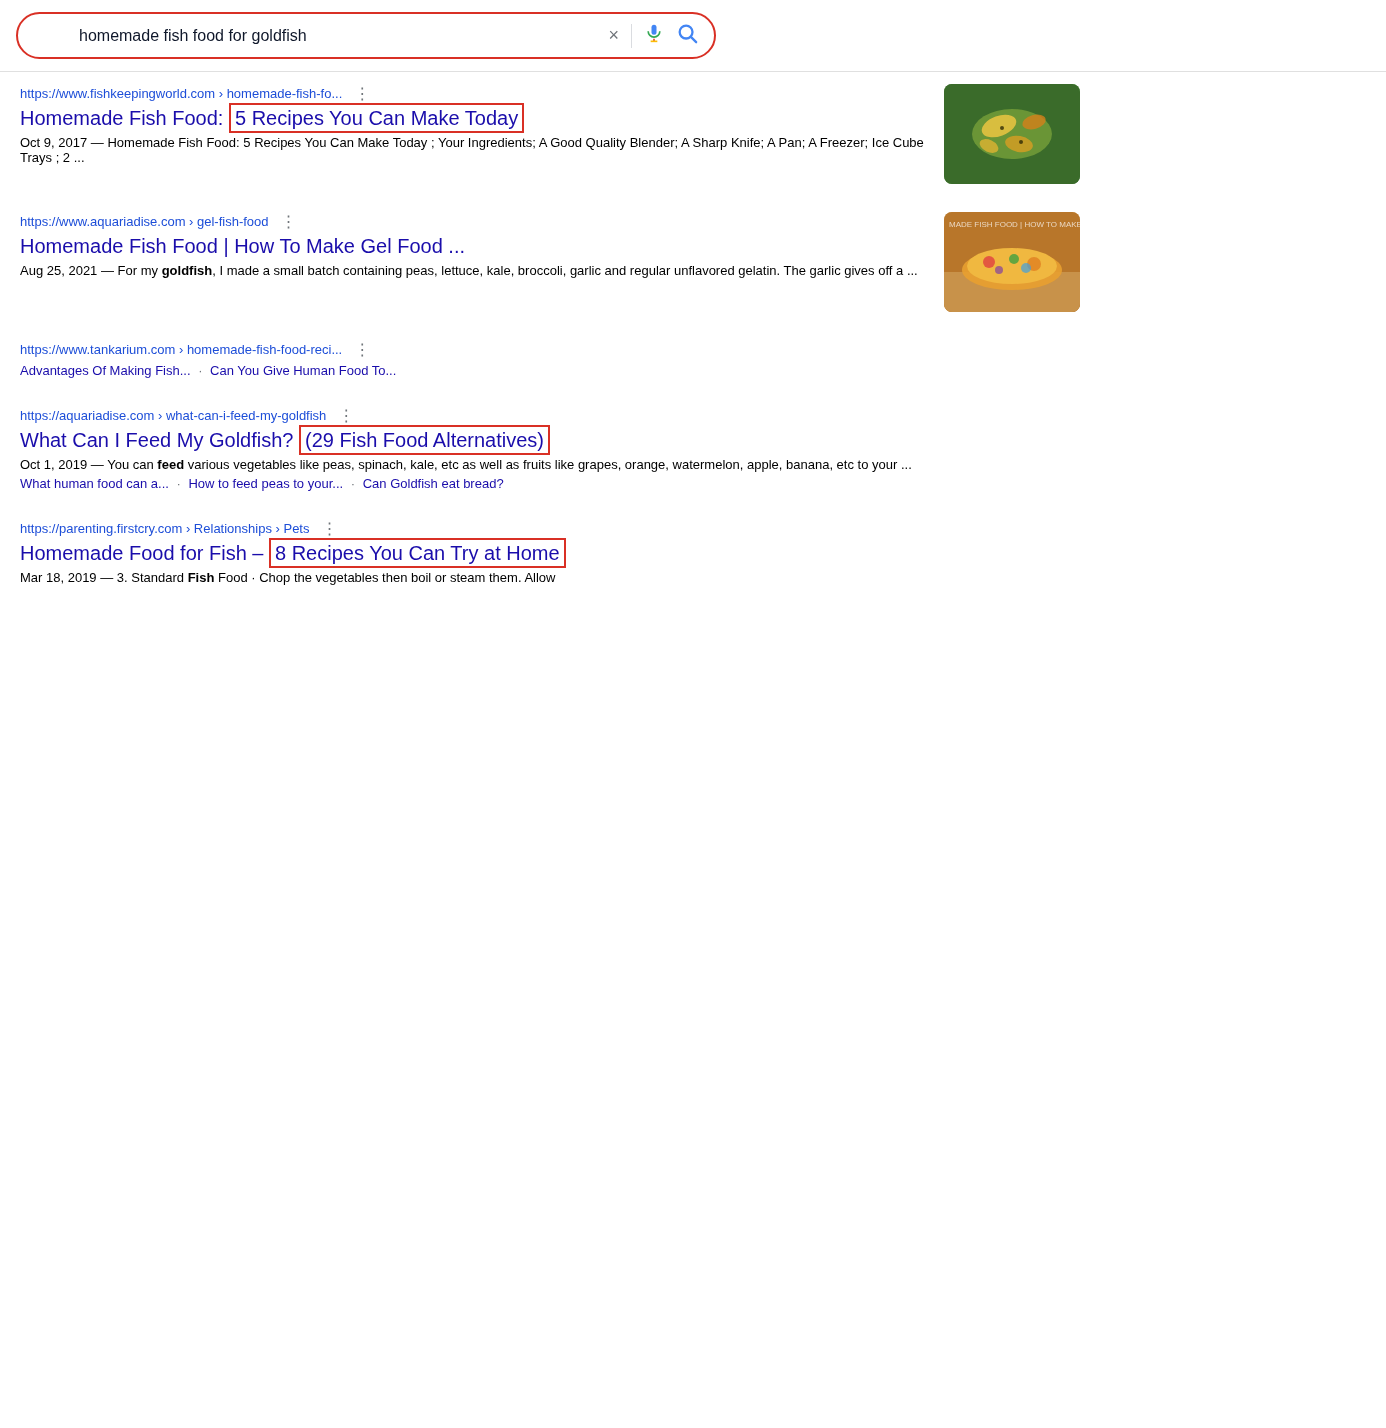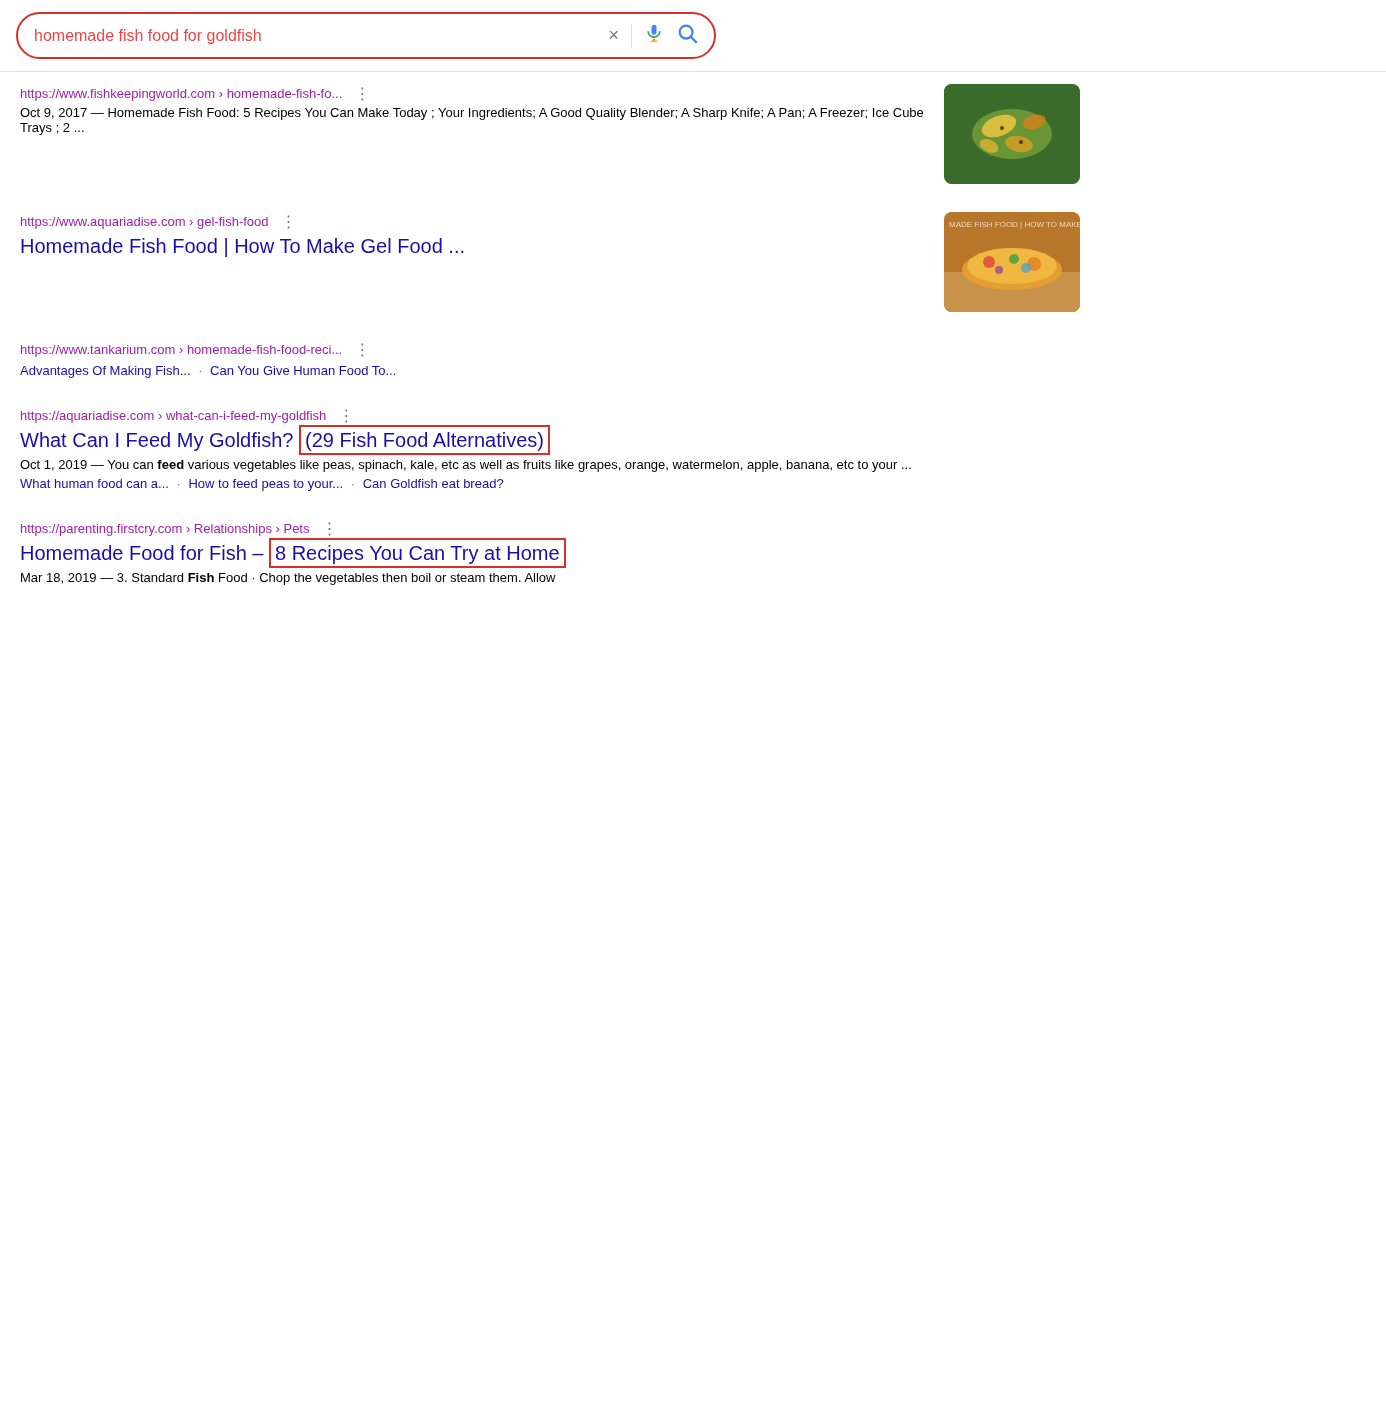--- a/index.html
+++ b/index.html
@@ -23,21 +23,22 @@
       border-radius: 24px;
       padding: 8px 16px;
       max-width: 700px;
       background: #fff;
     }
     .search-input {
       flex: 1;
       border: none;
       outline: none;
       font-size: 16px;
-      color: #ef4444;
+      color: #0f172a;
+      margin-left: 45px;
     }
     .search-icons {
       display: flex;
       align-items: center;
       gap: 12px;
     }
     .icon-x {
       color: #70757a;
       font-size: 18px;
       cursor: pointer;
@@ -74,21 +75,21 @@
       flex: 1;
     }
     .result-url-row {
       display: flex;
       align-items: center;
       gap: 8px;
       margin-bottom: 2px;
     }
     .result-url {
       font-size: 13px;
-      color: #a21caf;
+      color: #1d4ed8;
     }
     .result-menu-icon {
       color: #70757a;
       font-size: 16px;
       cursor: pointer;
       margin-left: 4px;
     }
     .result-title {
       font-size: 20px;
       color: #1a0dab;
@@ -176,20 +177,23 @@
 </div>
 
 <div class="results-container">
 
   <div class="result-item">
     <div class="result-content">
       <div class="result-url-row">
         <span class="result-url">https://www.fishkeepingworld.com › homemade-fish-fo...</span>
         <span class="result-menu-icon">⋮</span>
       </div>
+      <a class="result-title">
+        <span>Homemade Fish Food: </span><span class="result-title-boxed">5 Recipes You Can Make Today</span>
+      </a>
       <div class="result-date">
         <span>Oct 9, 2017</span> — <span>Homemade Fish Food: 5 Recipes You Can Make Today ; Your Ingredients; A Good Quality Blender; A Sharp Knife; A Pan; A Freezer; Ice Cube Trays ; 2 ...</span>
       </div>
     </div>
     <div class="result-thumbnail thumbnail-fish">
       <svg class="fish-svg" viewBox="0 0 136 100" xmlns="http://www.w3.org/2000/svg">
         <rect width="136" height="100" fill="#3a6b2a"></rect>
         <ellipse cx="68" cy="50" rx="40" ry="25" fill="#8ab040" opacity="0.6"></ellipse>
         <ellipse cx="55" cy="42" rx="18" ry="10" fill="#f4c842" opacity="0.8" transform="rotate(-20 55 42)"></ellipse>
         <ellipse cx="75" cy="60" rx="14" ry="8" fill="#e8a020" opacity="0.7" transform="rotate(10 75 60)"></ellipse>
@@ -203,20 +207,23 @@
 
   <div class="result-item">
     <div class="result-content">
       <div class="result-url-row">
         <span class="result-url">https://www.aquariadise.com › gel-fish-food</span>
         <span class="result-menu-icon">⋮</span>
       </div>
       <a class="result-title">
         <span>Homemade Fish Food | How To Make Gel Food ...</span>
       </a>
+      <div class="result-date">
+        <span>Aug 25, 2021</span> — For my <b>goldfish</b>, I made a small batch containing peas, lettuce, kale, broccoli, garlic and regular unflavored gelatin. The garlic gives off a ...
+      </div>
     </div>
     <div class="result-thumbnail thumbnail-food">
       <svg viewBox="0 0 136 100" xmlns="http://www.w3.org/2000/svg" width="136" height="100">
         <rect width="136" height="100" fill="#b8762a"></rect>
         <rect x="0" y="60" width="136" height="40" fill="#c8924a"></rect>
         <ellipse cx="68" cy="58" rx="50" ry="20" fill="#e8a030" opacity="0.9"></ellipse>
         <ellipse cx="68" cy="54" rx="45" ry="18" fill="#f0b840"></ellipse>
         <circle cx="45" cy="50" r="6" fill="#e04040" opacity="0.8"></circle>
         <circle cx="70" cy="47" r="5" fill="#40a040" opacity="0.8"></circle>
         <circle cx="90" cy="52" r="7" fill="#e08020" opacity="0.8"></circle>

